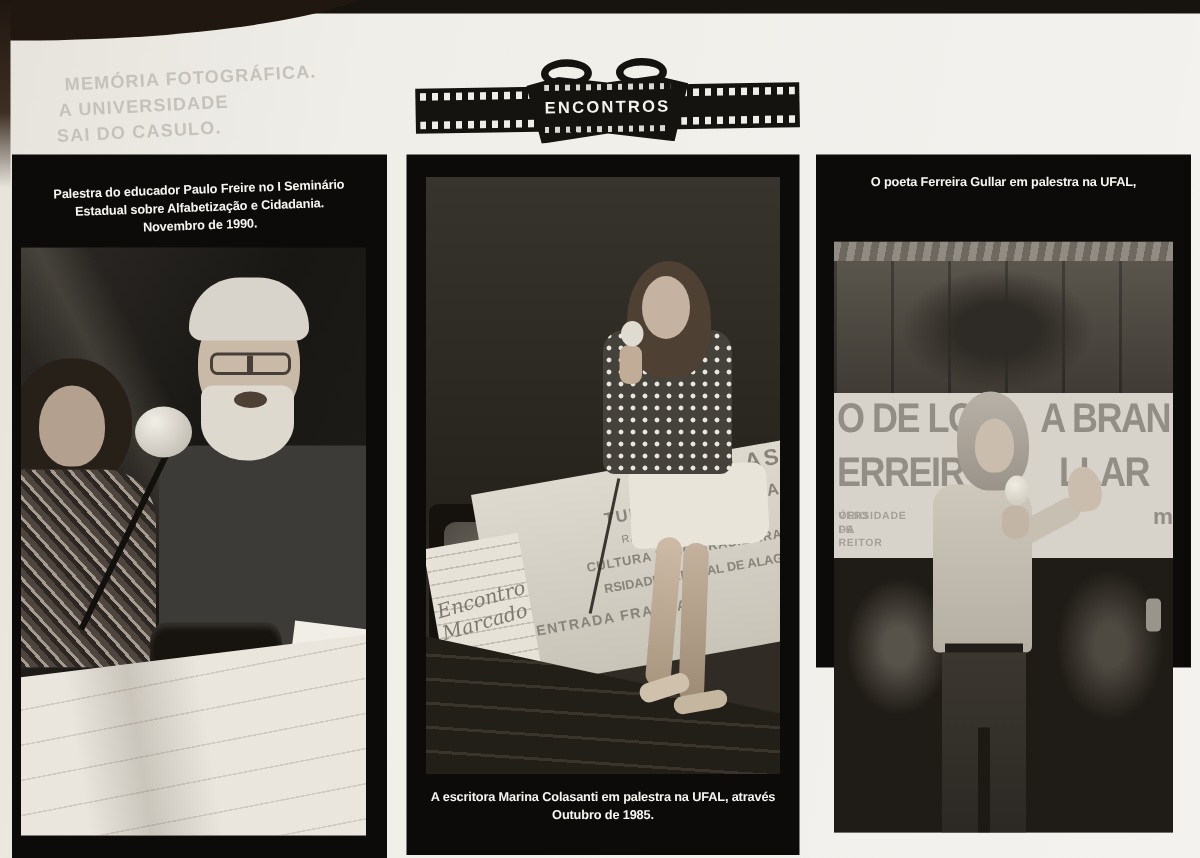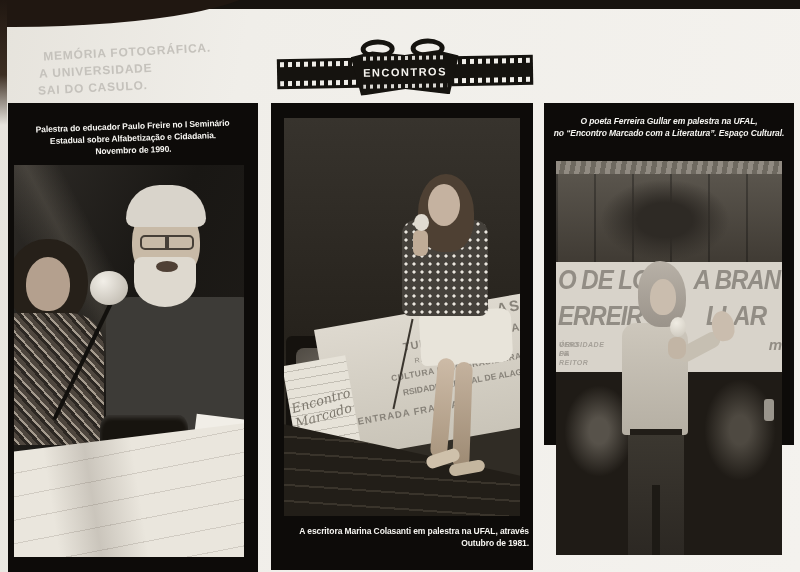--- a/index.html
+++ b/index.html
@@ -37,28 +37,28 @@
   .bow::before { top:7px; } .bow::after { bottom:7px; }
   .bow span { color:#f5f3ee; font-size:11px; font-weight:bold; letter-spacing:1.5px; }
 
   .pagenum { position:absolute; left:638px; top:20px; font-size:80px; font-weight:bold;
              color:#cac7c1; letter-spacing:6px; }
 
   
   .panel { position:absolute; background:#0d0b09; }
   .p-left   { left:8px;   top:103px; width:250px; height:469px; }
   .p-center { left:271px; top:103px; width:262px; height:467px; }
-  .p-right  { left:544px; top:103px; width:250px; height:342px;font-style:italic; }
+  .p-right  { left:544px; top:103px; width:250px; height:342px; }
 
   .caption { position:absolute; left:4px; right:4px; color:#f6f5f1; font-size:8.5px;
              font-weight:bold; line-height:12px; text-align:center; letter-spacing:-.1px; }
   .caption div { white-space:nowrap; }
   .cap-left { top:17px; transform:rotate(-2deg); }
   .cap-right { top:12px; }
-  .cap-center { top:422px;text-align:right; }
+  .cap-center { top:422px; }
 
   .photo { position:absolute; overflow:hidden; }
   .photo div { position:absolute; }
 
   
   .ph-left { left:6px; top:62px; width:230px; height:392px;
              background:linear-gradient(115deg,#2e2b27 0%,#191714 45%,#211e1a 100%); }
   .lf-streak { inset:0; background:linear-gradient(62deg,transparent 40%,rgba(210,200,180,.10) 47%,rgba(210,200,180,.16) 50%,transparent 58%); }
   .lf-woman-hair { left:-6px; top:74px; width:80px; height:88px; background:#262019; border-radius:48%; }
   .lf-woman-face { left:12px; top:92px; width:44px; height:54px; background:#b4a08e; border-radius:50% 50% 46% 46%; }
@@ -230,28 +230,27 @@
       <div class="cf-sandal1"></div>
       <div class="cf-sandal2"></div>
       <div class="cf-blouse"></div>
       <div class="cf-hair"></div>
       <div class="cf-face"></div>
       <div class="cf-hand"></div>
       <div class="cf-mic"></div>
     </div>
     <div class="caption cap-center">
       <div>A escritora Marina Colasanti em palestra na UFAL, através</div>
-      <div>Outubro de 1981.</div>
+      <div>Outubro de 1985.</div>
     </div>
   </div>
 
   <div class="panel p-right">
     <div class="caption cap-right">
       <div>O poeta Ferreira Gullar em palestra na UFAL,</div>
-      <div>no “Encontro Marcado com a Literatura”. Espaço Cultural.</div>
     </div>
     <div class="photo ph-right">
       <div class="rf-ceiling"></div>
       <div class="rf-wall"></div>
       <div class="rf-blob"></div>
       <div class="rf-banner">
         <span class="rf-b1l">O DE LO</span>
         <span class="rf-b1r">A BRAN</span>
         <span class="rf-b2l">ERREIR</span>
         <span class="rf-b2r">LLAR</span>

